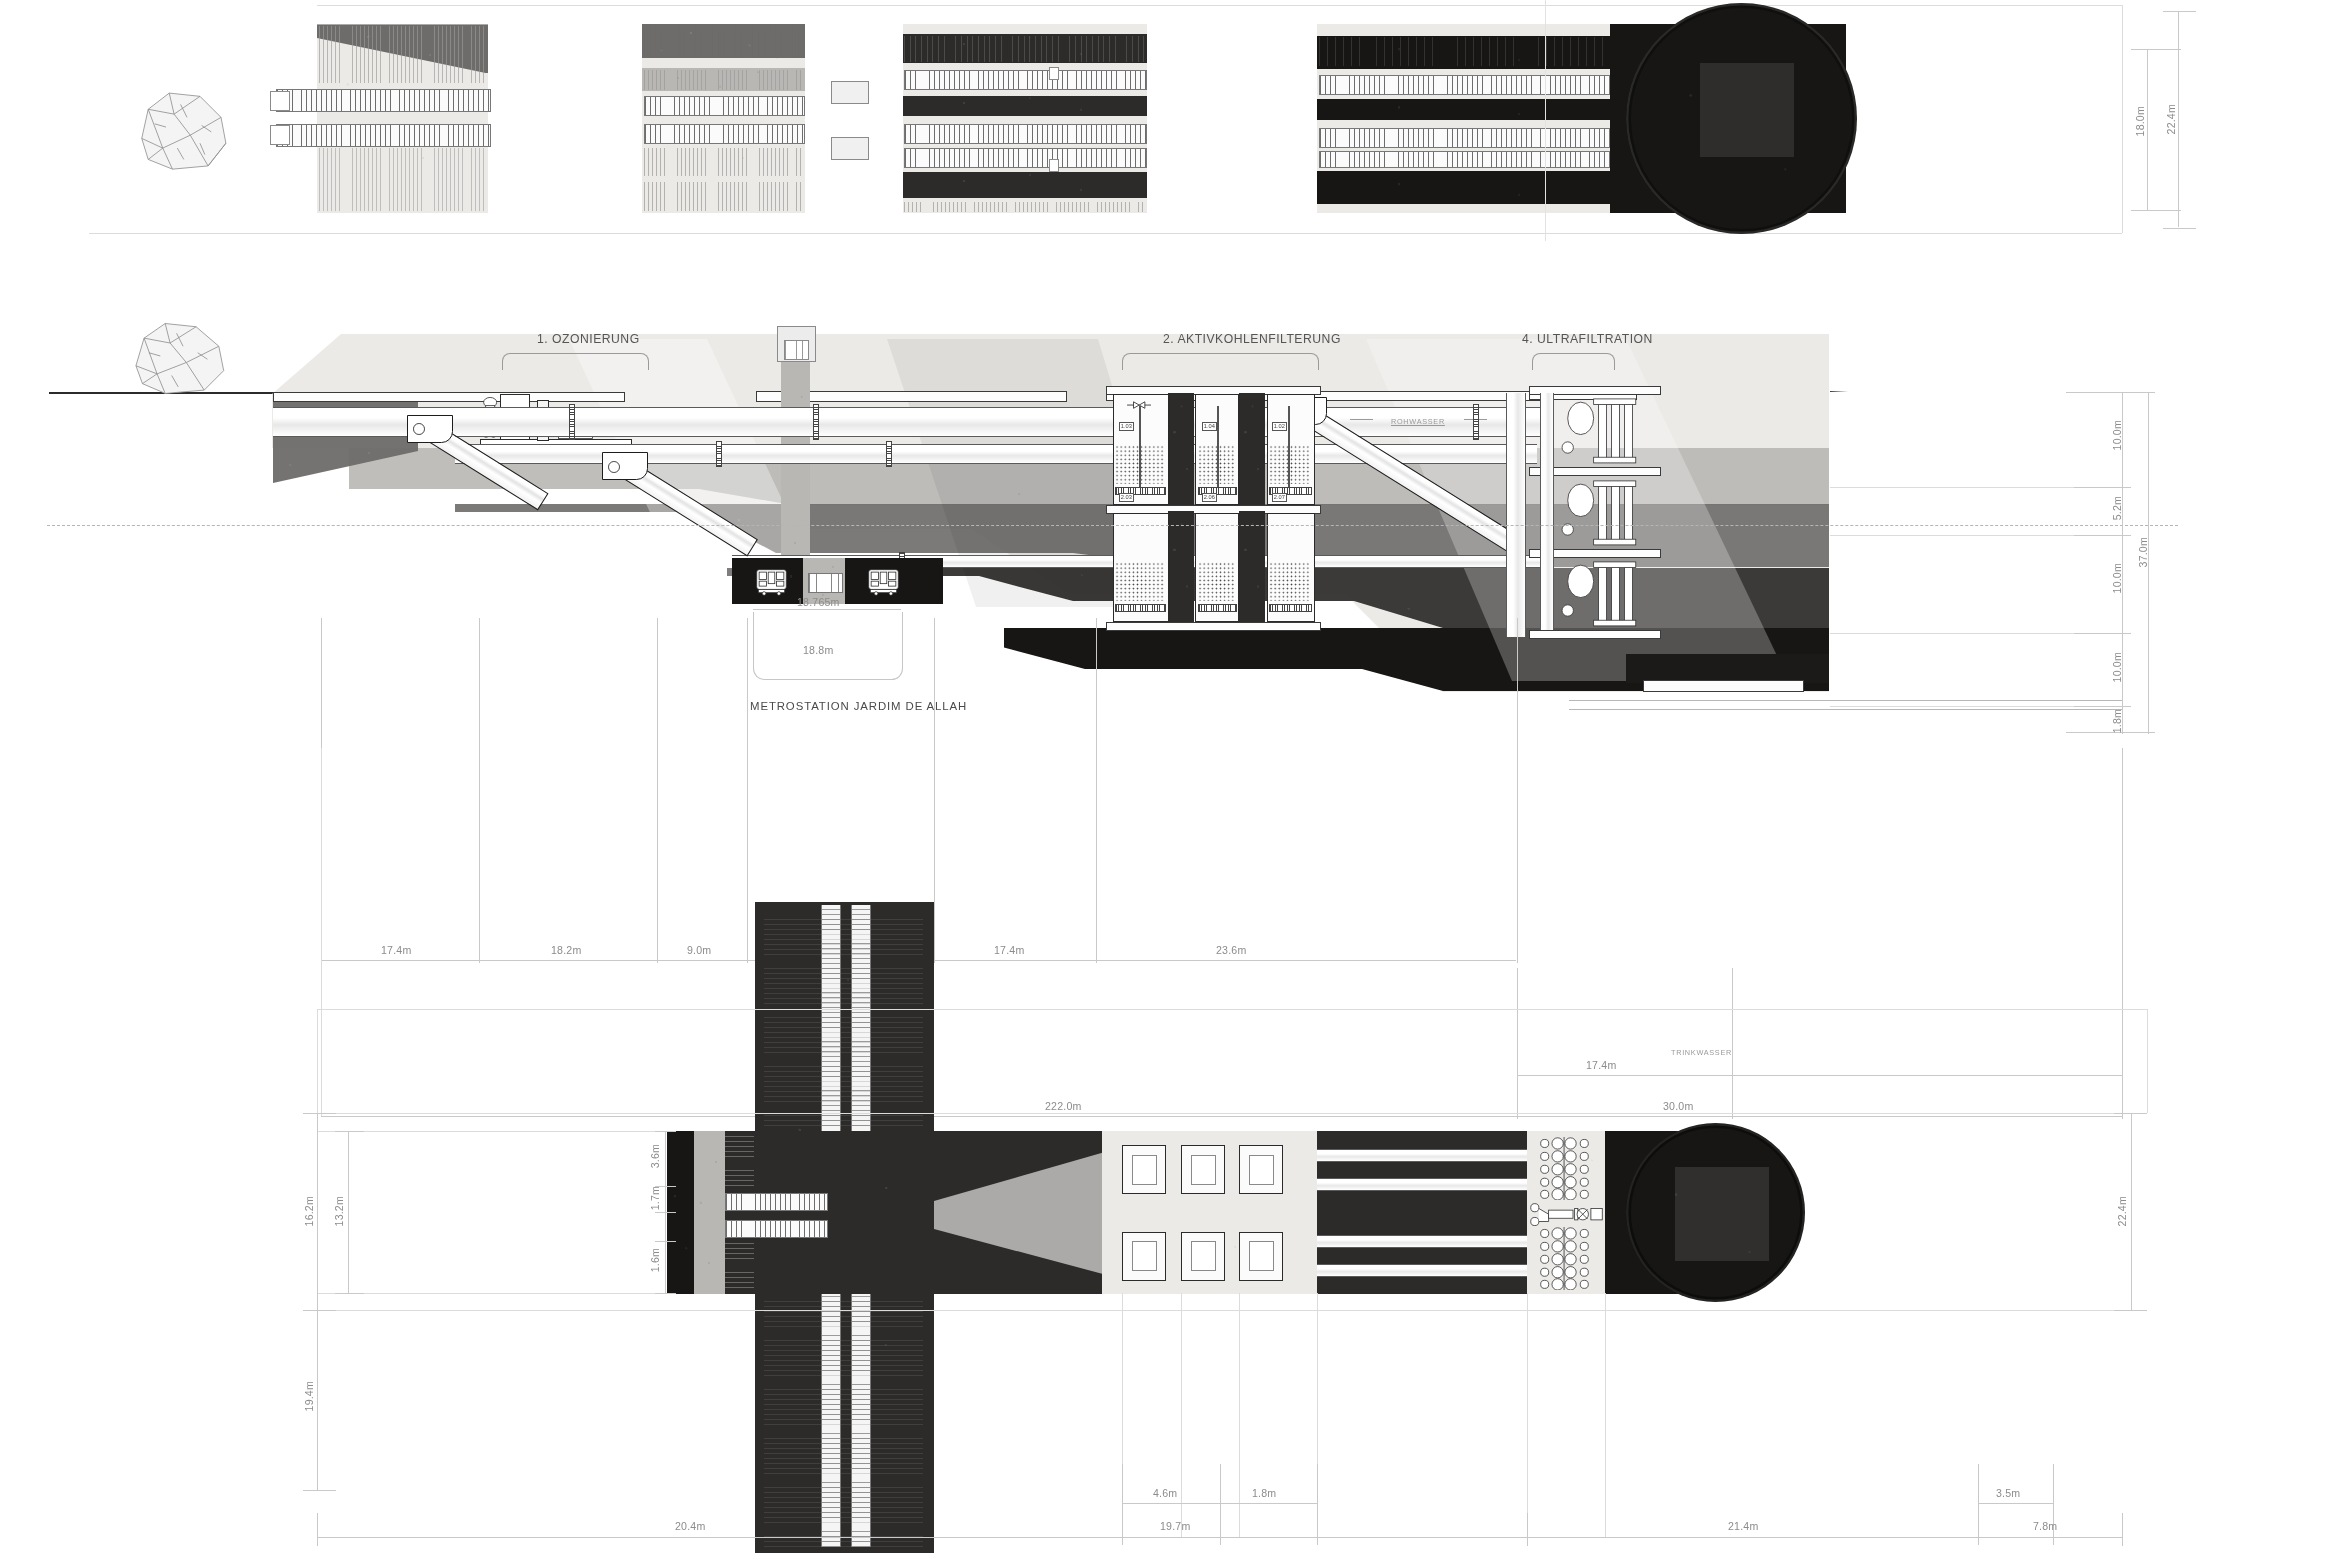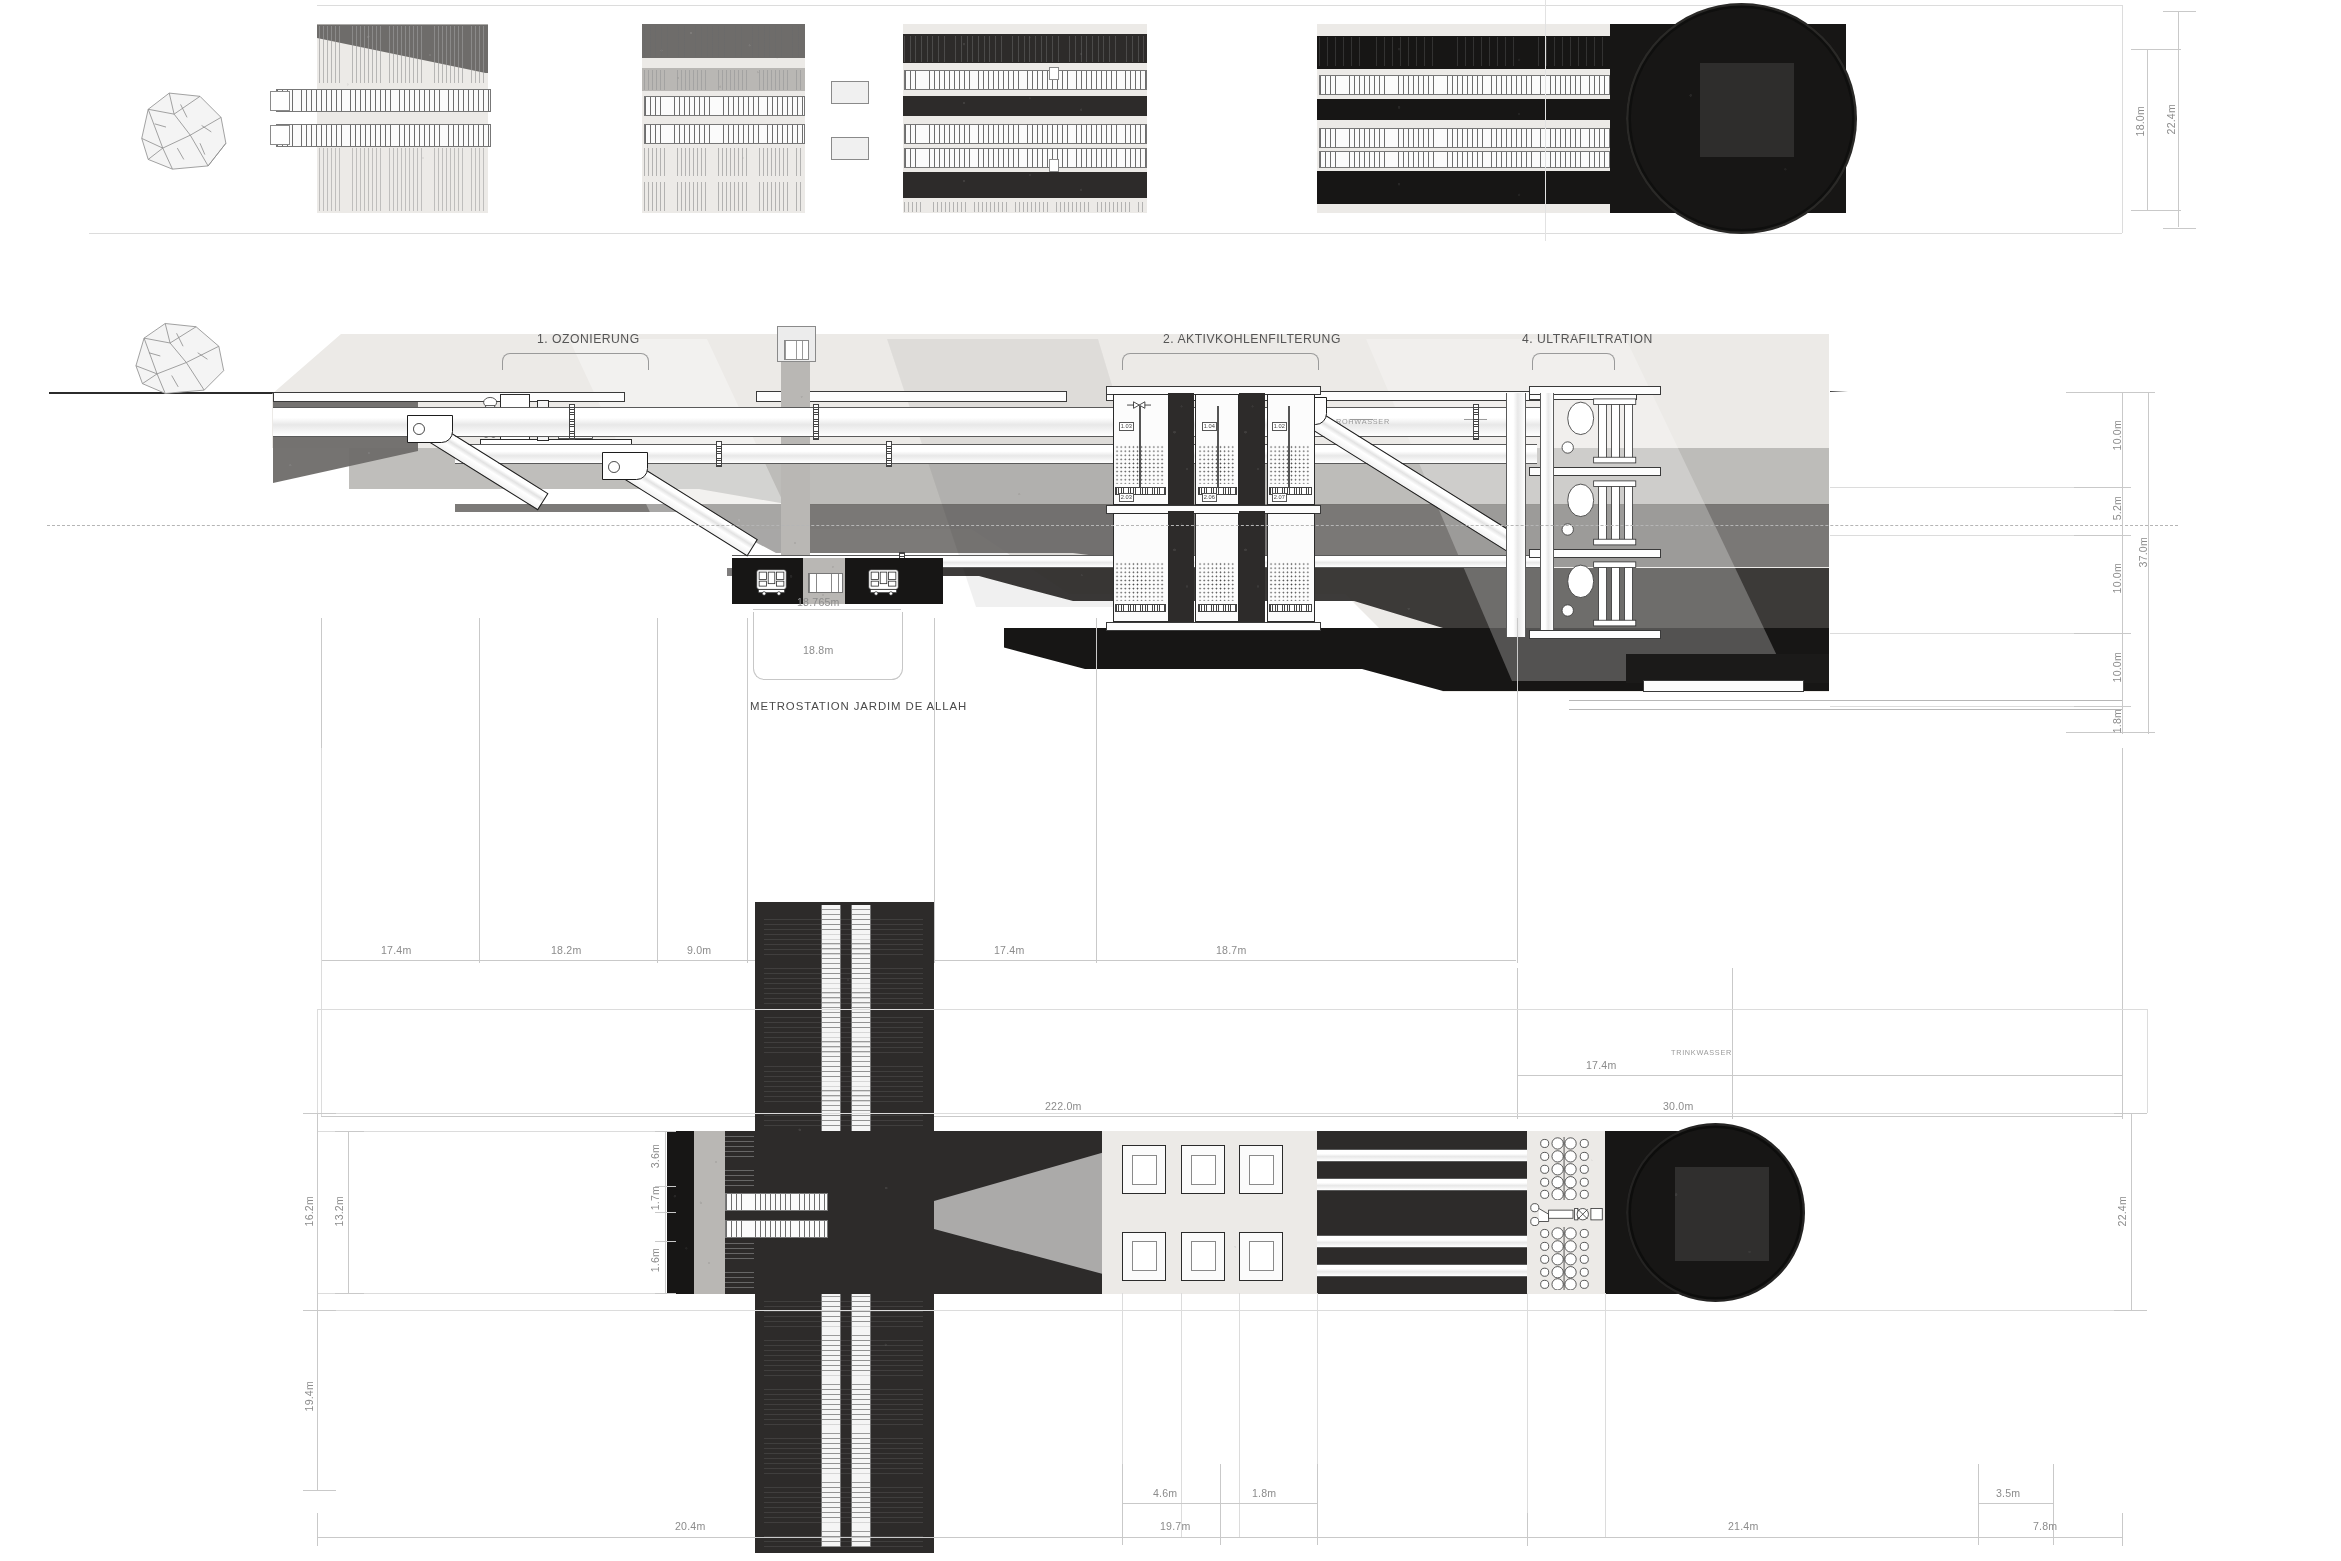--- a/index.html
+++ b/index.html
@@ -235,21 +235,21 @@
           </g>
         </svg>
       </div>
     </div>
 
     <div class="abs concrete-m" style="left:781px;top:59px;width:29px;height:236px;"></div>
     <div class="abs outline-l" style="left:777px;top:33px;width:37px;height:34px;background:#ececec;"></div>
     <div class="abs" style="left:784px;top:47px;width:23px;height:18px;background:#fff;border:0.8px solid #8a8a8a;background-image:repeating-linear-gradient(90deg,#9a9a9a 0 0.8px,transparent 0.8px 5.7px);"></div>
 
     <div class="abs pipewhite" style="left:273px;top:114px;width:1269px;height:28px;"></div>
-    <div class="abs pipelabel" style="left:1336px;top:124px;">ROHWASSER</div>
+    <div class="abs pipelabel" style="left:1391px;top:124px;text-decoration:underline;">ROHWASSER</div>
     <div class="abs" style="left:1350px;top:126px;width:23px;height:0.8px;background:#9a9a9a;"></div>
     <div class="abs" style="left:1464px;top:126px;width:23px;height:0.8px;background:#9a9a9a;"></div>
     <div class="abs flange" style="left:569px;top:111px;width:4.1px;height:34px;"></div>
     <div class="abs flange" style="left:813px;top:111px;width:4.1px;height:34px;"></div>
     <div class="abs flange" style="left:1473px;top:111px;width:4.1px;height:34px;"></div>
 
     <div class="abs pipewhite" style="left:455px;top:151px;width:1082px;height:18px;"></div>
     <div class="abs flange" style="left:716px;top:148px;width:4.1px;height:24.4px;"></div>
     <div class="abs flange" style="left:886px;top:148px;width:4.1px;height:24.4px;"></div>
 
@@ -426,21 +426,21 @@
     <div class="abs dimline vline" style="left:479px;top:325px;width:0.8px;height:345px;"></div>
     <div class="abs dimline vline" style="left:657px;top:325px;width:0.8px;height:345px;"></div>
     <div class="abs dimline vline" style="left:747px;top:325px;width:0.8px;height:345px;"></div>
     <div class="abs dimline vline" style="left:934px;top:325px;width:0.8px;height:345px;"></div>
     <div class="abs dimline vline" style="left:1096px;top:325px;width:0.8px;height:345px;"></div>
     <div class="abs dimline vline" style="left:1517px;top:325px;width:0.8px;height:345px;"></div>
     <div class="abs dimtext" style="left:381px;top:651px;">17.4m</div>
     <div class="abs dimtext" style="left:551px;top:651px;">18.2m</div>
     <div class="abs dimtext" style="left:687px;top:651px;text-align:right;">9.0m</div>
     <div class="abs dimtext" style="left:994px;top:651px;">17.4m</div>
-    <div class="abs dimtext" style="left:1216px;top:651px;">18.7m</div>
+    <div class="abs dimtext" style="left:1216px;top:651px;">23.6m</div>
 
     <div class="abs dimline hline" style="left:321px;top:823px;width:1801px;"></div>
     <div class="abs dimline hline" style="left:1517px;top:782px;width:606px;"></div>
     <div class="abs dimline vline" style="left:1517px;top:675px;width:0.8px;height:151px;"></div>
     <div class="abs dimline vline" style="left:1732px;top:675px;width:0.8px;height:151px;"></div>
     <div class="abs dimline vline" style="left:2122px;top:455px;width:0.8px;height:371px;"></div>
     <div class="abs dimtext" style="left:1045px;top:807px;">222.0m</div>
     <div class="abs dimtext" style="left:1586px;top:766px;">17.4m</div>
     <div class="abs dimtext" style="left:1663px;top:807px;">30.0m</div>
 

